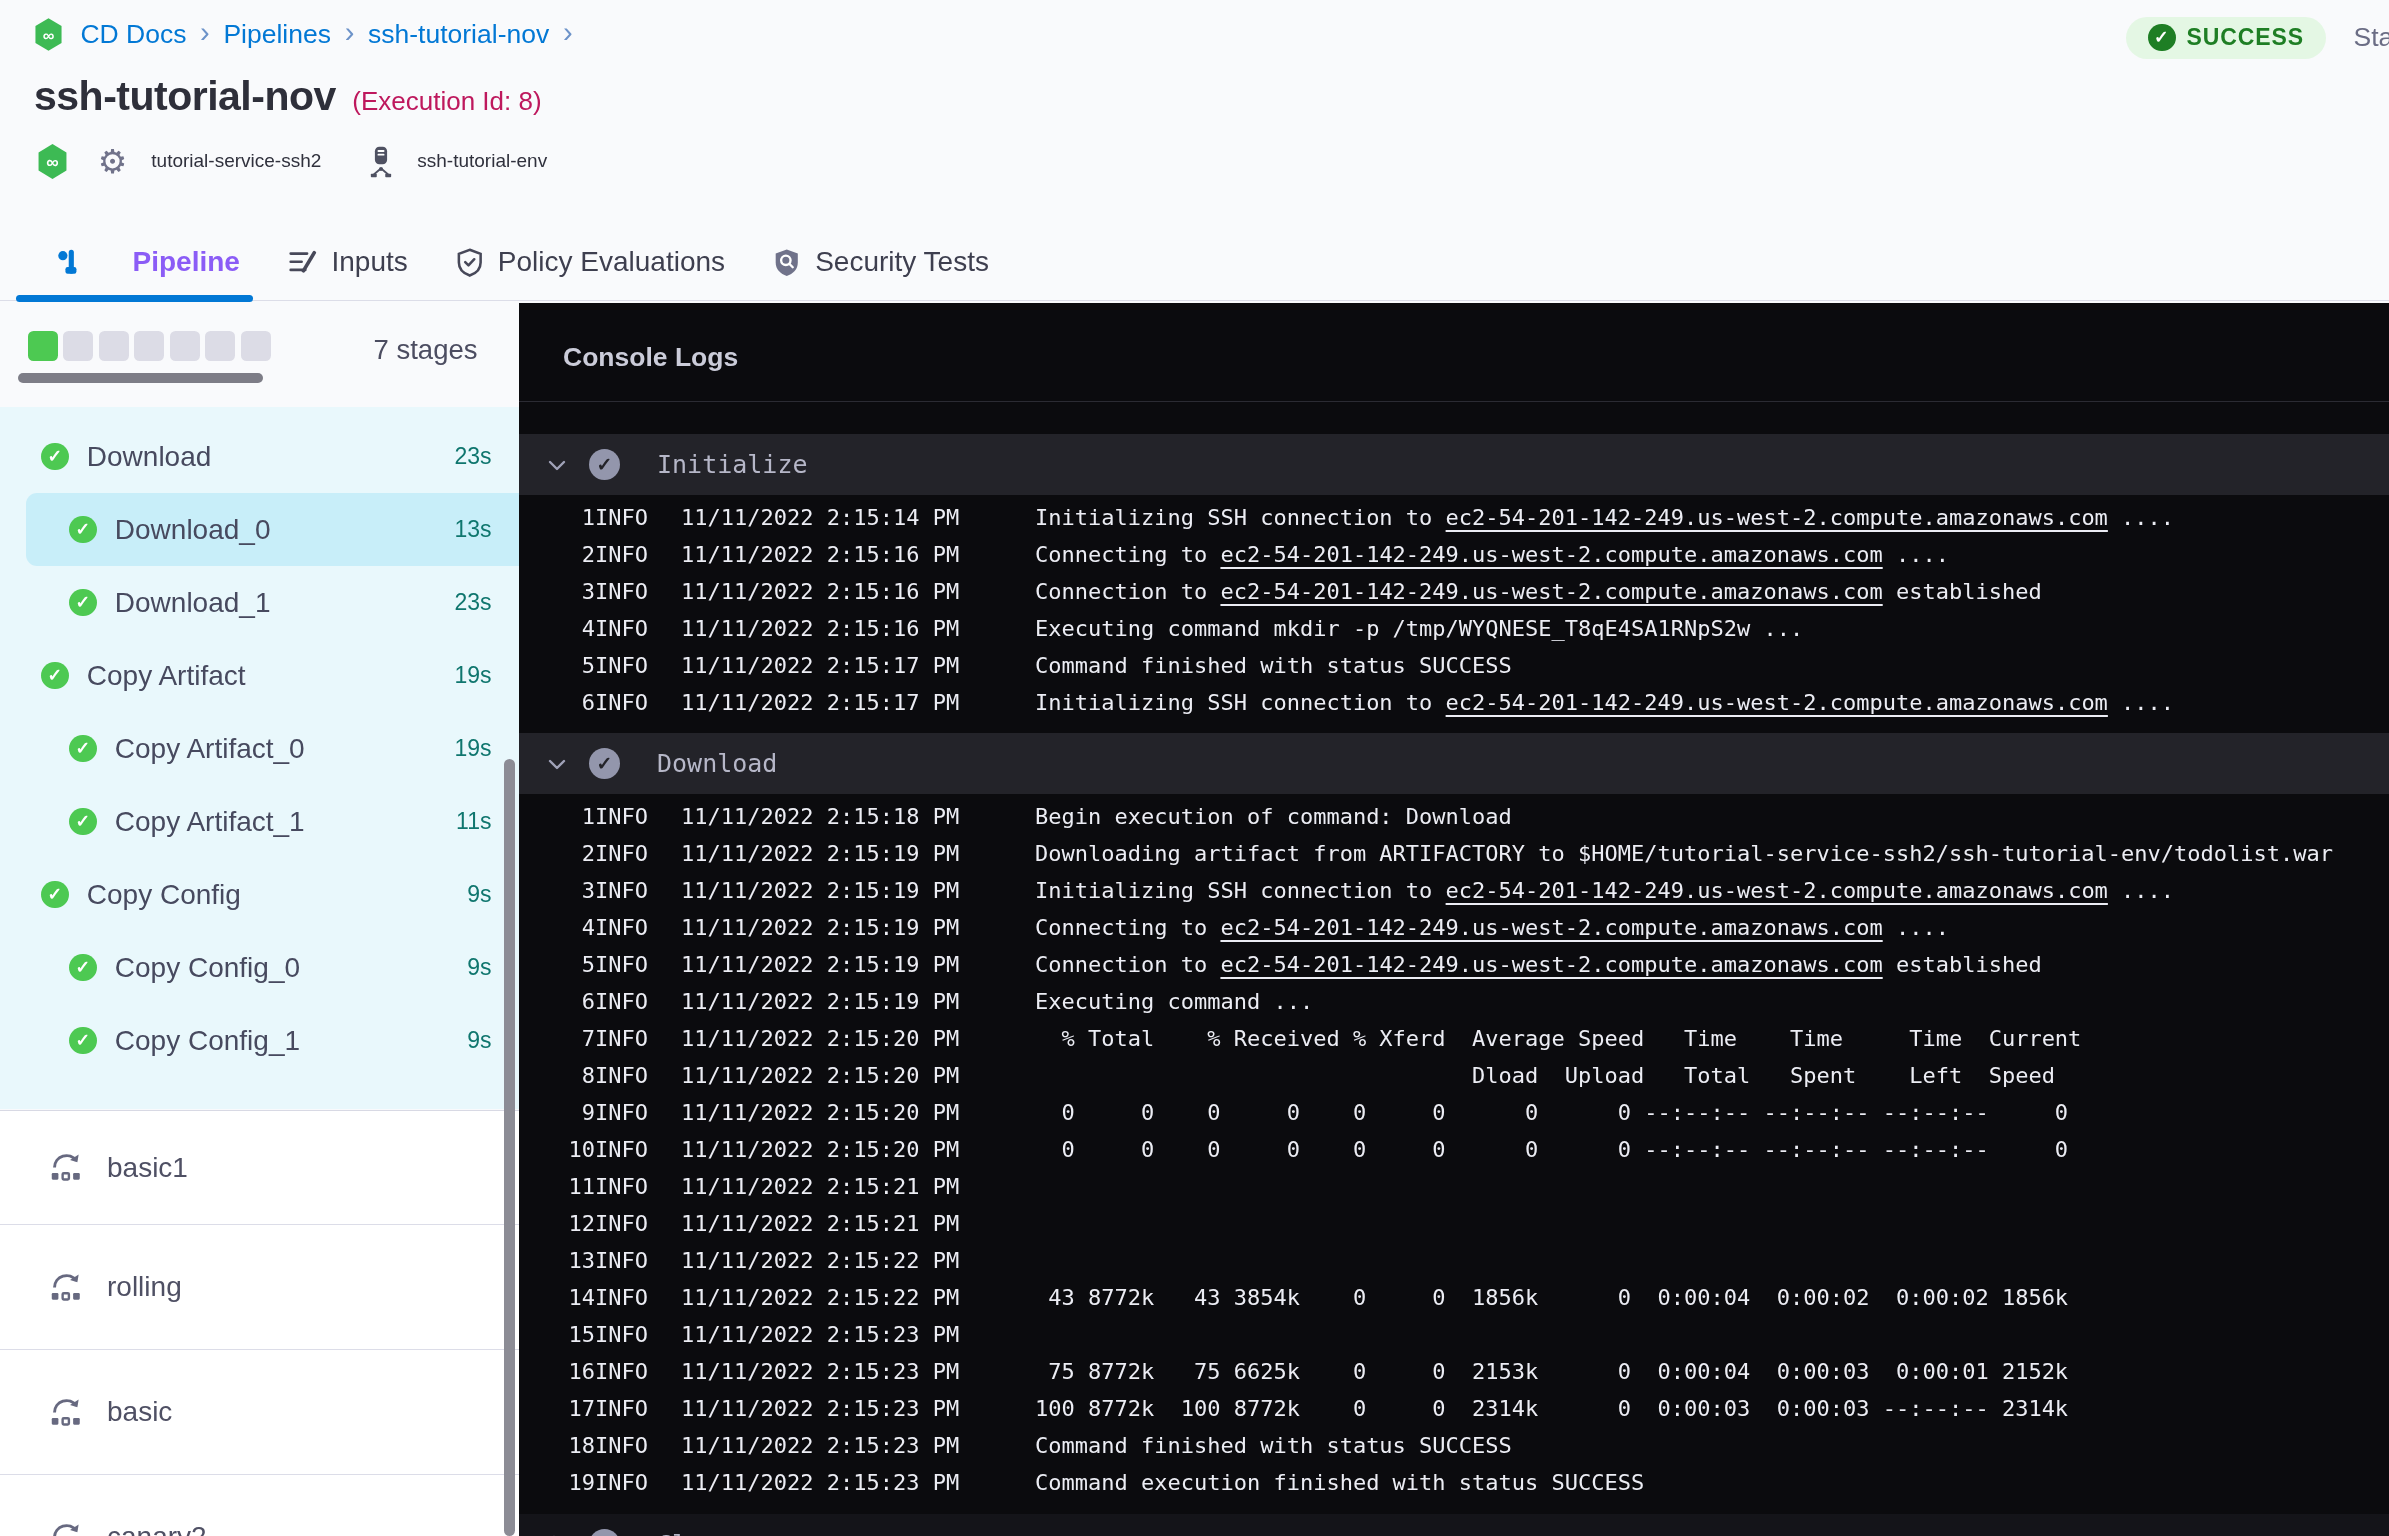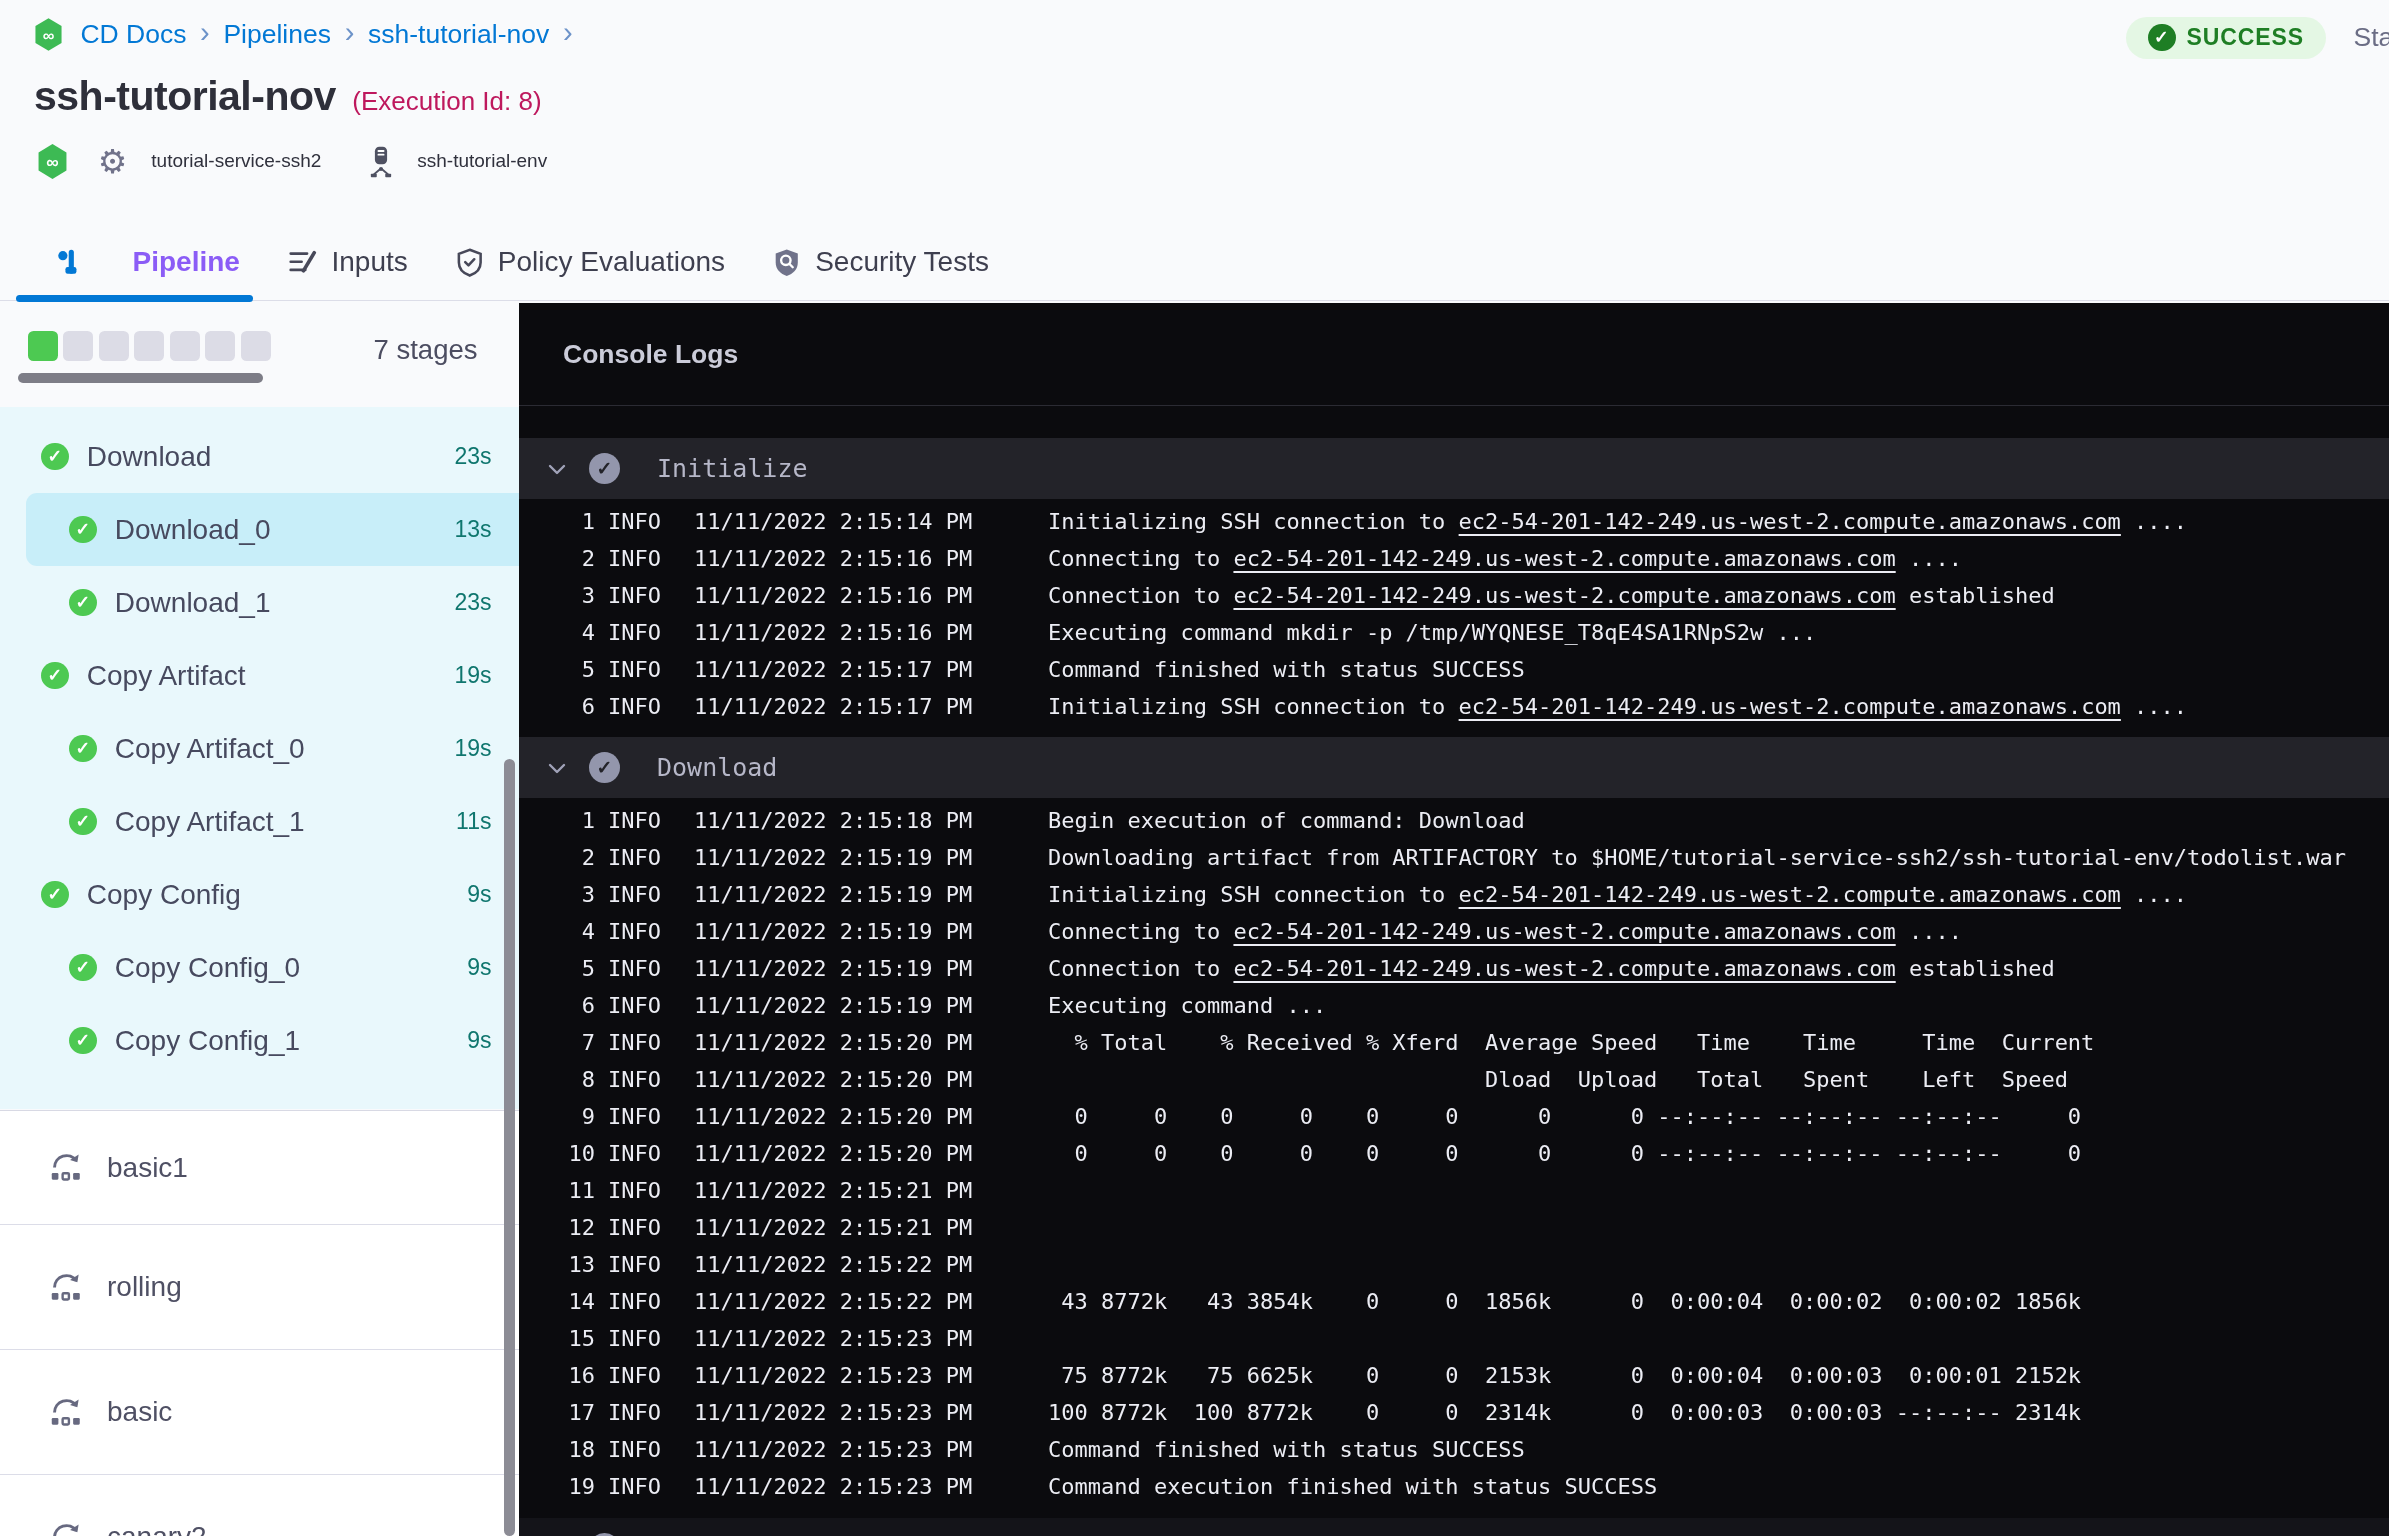--- a/index.html
+++ b/index.html
@@ -53,32 +53,32 @@
   .pipe-list { position:absolute; top:807px; left:0; right:0; bottom:0; background:#fff; border-top:0.9px solid #d8d9e4; }
   .pipe-row { height:125px; display:flex; align-items:center; padding-left:48px; border-bottom:0.9px solid #dcdde8; cursor:pointer; }
   .pipe-row:first-child { height:114px; }
   .pipe-icon { display:flex; }
   .pipe-name { font-size:28px; color:#4f5064; margin-left:22px; }
 
   .side-scroll { position:absolute; right:3.7px; top:456px; bottom:0; width:11px; border-radius:5.5px; background:#8c8c95; }
 
   
   .console { position:absolute; left:519px; top:303px; right:0; bottom:0; background:#0b0b0e; overflow:hidden; }
-  .console-header { height:103px; display:flex; align-items:center; padding-left:44px; border-bottom:0.9px solid #2b2b33; }
+  .console-header { height:89px; display:flex; align-items:center; padding-left:44px; border-bottom:0.9px solid #2b2b33;margin-top:10px; }
   .console-title { font-size:26.5px; font-weight:bold; color:#cbccd9; }
   .sec { height:61px; margin-top:5.5px; display:flex; align-items:center; padding-left:26px; background:#232329; cursor:pointer; }
   .console-body > .sec:first-child { margin-top:32px; }
   .sec.collapsed { background:#141419; }
   .chev { display:flex; width:24px; }
   .sec-check { width:31px; height:31px; border-radius:50%; background:#9396ac; color:#232329; font-size:19px; font-weight:bold; display:flex; align-items:center; justify-content:center; margin-left:20px; }
   .sec-title { margin-left:37px; font-family:"DejaVu Sans Mono", monospace; font-size:25px; color:#b6b7c8; }
   .lines { padding-top:3.7px; padding-bottom:7.3px; }
   .log-line { height:37px; display:flex; align-items:center; font-family:"DejaVu Sans Mono", monospace; font-size:22px; color:#ecedf4; white-space:pre; }
   .ln { width:76px; text-align:right; flex:none; }
-  .lvl { margin-left:13px; width:53px; flex:none; }
+  .lvl { margin-left:0; width:53px; flex:none; }
   .ts { margin-left:33px; width:278px; flex:none; }
   .msg { margin-left:76px; flex:none; white-space:pre; }
   .msg .u { text-decoration:underline; text-underline-offset:4.6px; cursor:pointer; }
 </style>
 </head>
 <body>
 
 <div class="app">
 
   <div class="breadcrumb">

